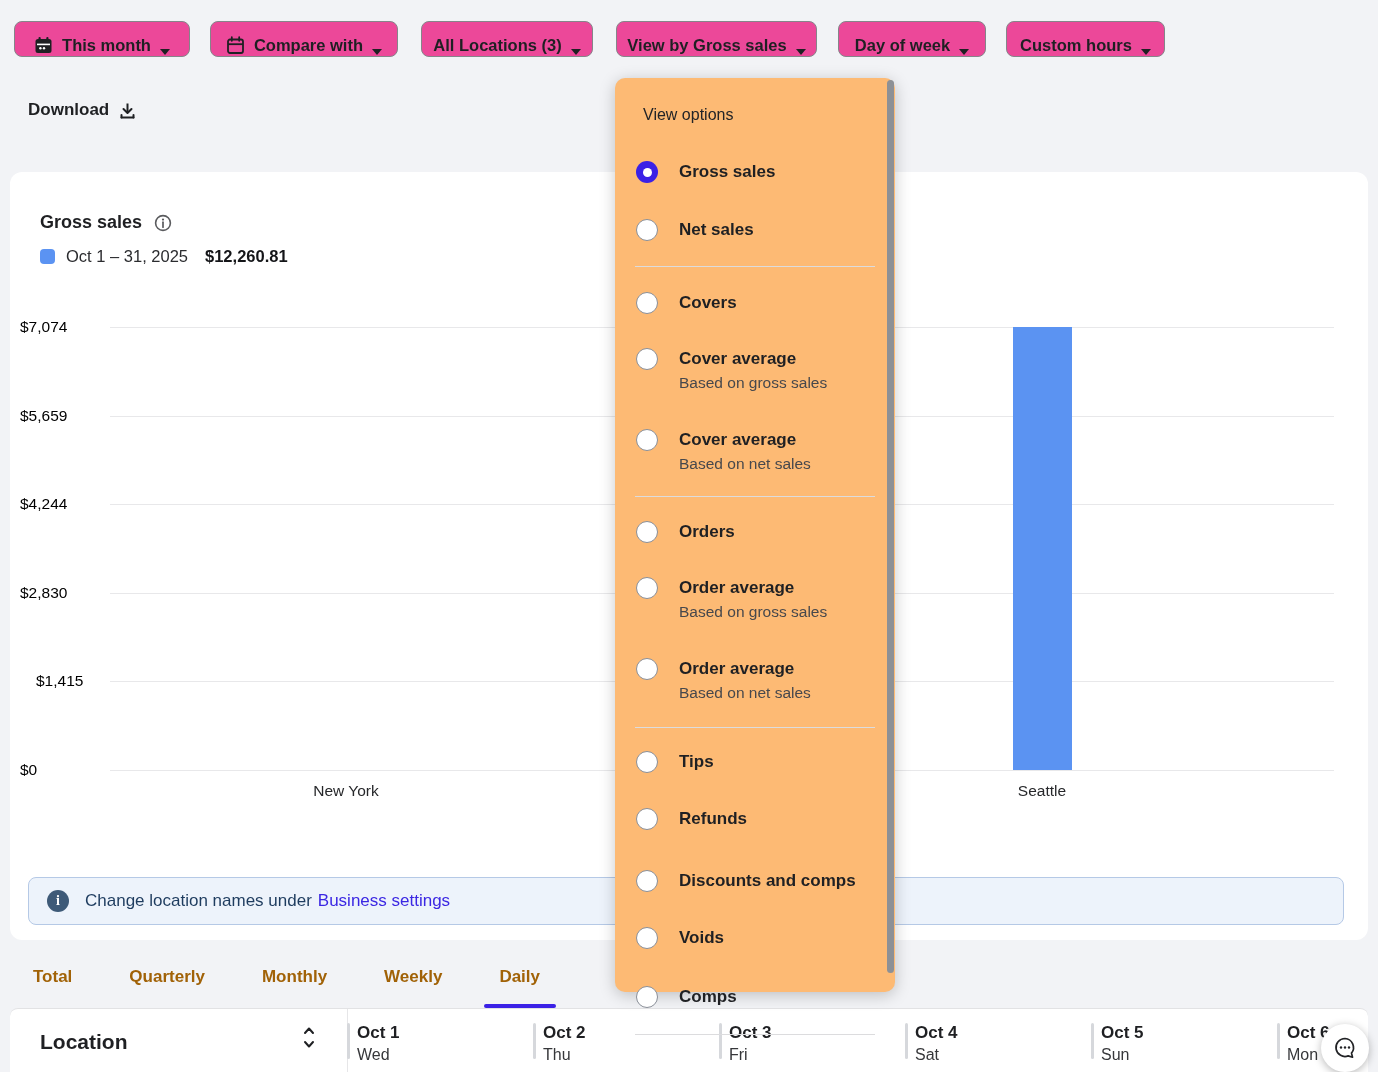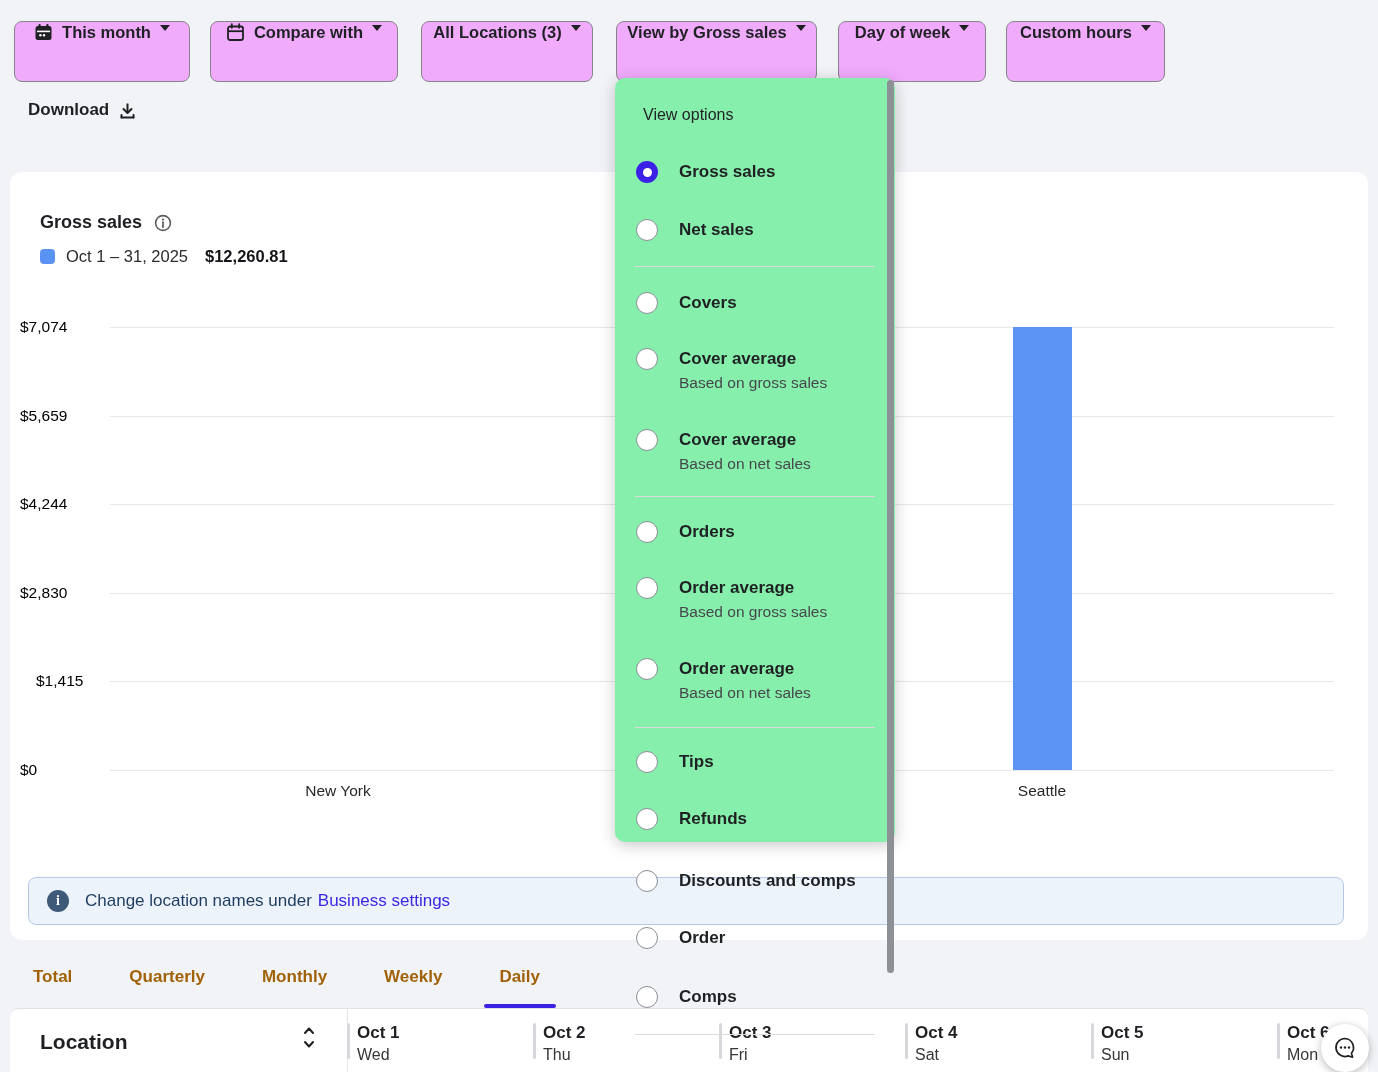--- a/index.html
+++ b/index.html
@@ -1,21 +1,21 @@
 <!DOCTYPE html>
 <html style="--accent: #3B21E6; --bar: #5B93F2; --page: #F2F3F6;"><head>
 <meta charset="utf-8">
 <style>
   html,body{margin:0;padding:0;}
   body{font-family:"Liberation Sans",sans-serif;background:var(--page,#F2F3F6);}
   .stage{position:relative;width:1378px;height:1072px;overflow:hidden;background:var(--page,#F2F3F6);}
 
   
-  .fbtn{position:absolute;top:21px;height:61px;background:#f0abfc;border:1px solid #85858A;border-radius:8px;
-        display:flex;align-items:flex-start;justify-content:center;gap:9px;cursor:pointer;box-sizing:border-box;}
+  .fbtn{position:absolute;top:21px;height:36px;background:#ec4899;border:1px solid #85858A;border-radius:8px;
+        display:flex;align-items:flex-end;justify-content:center;gap:9px;cursor:pointer;box-sizing:border-box;}
   .fbtn .lbl{font-size:16.5px;font-weight:700;color:#1F2023;white-space:nowrap;}
   .caret{width:0;height:0;border-left:5px solid transparent;border-right:5px solid transparent;border-top:6px solid #1F2023;margin-top:2px;}
   .icw{display:flex;align-items:center;}
 
   .download{position:absolute;left:28px;top:100px;display:flex;align-items:center;gap:9px;cursor:pointer;}
   .download .dl-label{font-size:17px;font-weight:700;color:#1F2023;}
 
   
   .card{position:absolute;left:10px;top:172px;width:1358px;height:768px;background:#fff;border-radius:12px;}
   .card-head{position:absolute;left:30px;top:40px;display:flex;align-items:center;gap:12px;}
@@ -46,21 +46,21 @@
   
   .table{position:absolute;left:10px;top:1008px;width:1358px;height:64px;background:#fff;border-top:1px solid #E2E2E4;border-radius:8px 8px 0 0;}
   .loc-label{position:absolute;left:30px;top:21px;font-size:21px;font-weight:700;color:#1F2023;}
   .sort-ic{position:absolute;left:292px;top:16px;cursor:pointer;}
   .col-bound{position:absolute;left:337px;top:0;width:1px;height:64px;background:#E6E6E8;}
   .colbar{position:absolute;top:14px;width:3px;height:36px;border-radius:2px;background:#D6D8DC;}
   .coldate{position:absolute;top:14px;font-size:17px;font-weight:700;color:#1F2023;white-space:nowrap;}
   .colday{position:absolute;top:37px;font-size:16px;color:#36373A;white-space:nowrap;}
 
   
-  .menu{position:absolute;left:615px;top:78px;width:280px;height:764px;background:#86efac;border-radius:10px;
+  .menu{position:absolute;left:615px;top:78px;width:280px;height:914px;background:#fdba74;border-radius:10px;
         box-shadow:0 3px 16px rgba(0,0,0,0.22);z-index:50;}
   .menu-head{position:absolute;left:28px;top:28px;font-size:16px;color:#232427;}
   .mi-label{position:absolute;left:64px;font-size:17px;font-weight:700;color:#1F2023;line-height:26px;cursor:pointer;white-space:nowrap;}
   .mi-sub{position:absolute;left:64px;font-size:15.5px;color:#47484C;line-height:22px;white-space:nowrap;}
   .radio{position:absolute;left:21px;width:22px;height:22px;border-radius:50%;box-sizing:border-box;
          border:1.5px solid #8A8F98;background:#fff;cursor:pointer;}
   .radio.sel{border:none;background:var(--accent,#3B21E6);}
   .radio.sel::after{content:"";position:absolute;left:6.5px;top:6.5px;width:9px;height:9px;border-radius:50%;background:#fff;}
   .mdivider{position:absolute;left:20px;width:240px;height:1px;background:#DCDCDE;}
   .scroll-thumb{position:absolute;left:272px;top:2px;width:7px;height:893px;border-radius:4px;background:#8D9095;cursor:grab;}
@@ -152,21 +152,21 @@
         <div class="gridline" style="left: 100px; width: 1224px; top: 244px;"></div>
         <div class="ytick" style="left: 10px; top: 235px;">$5,659</div>
         <div class="gridline" style="left: 100px; width: 1224px; top: 332px;"></div>
         <div class="ytick" style="left: 10px; top: 323px;">$4,244</div>
         <div class="gridline" style="left: 100px; width: 1224px; top: 421px;"></div>
         <div class="ytick" style="left: 10px; top: 412px;">$2,830</div>
         <div class="gridline" style="left: 100px; width: 1224px; top: 509px;"></div>
         <div class="ytick" style="left: 26px; top: 500px;">$1,415</div>
         <div class="gridline" style="left: 100px; width: 1224px; top: 598px;"></div>
         <div class="ytick" style="left: 10px; top: 589px;">$0</div>
-        <div class="xcat" style="left: 328px; top: 610px;">New York</div>
+        <div class="xcat" style="left: 336px; top: 610px;">New York</div>
         <div class="xcat" style="left: 1032px; top: 610px;">Seattle</div>
         <div class="bar" style="left: 1002.5px; width: 59px; top: 155px; height: 443px;"></div>
       </div>
     <div class="banner">
       <span class="banner-ic">i</span>
       <span class="banner-text">Change location names under</span>
       <a class="banner-link">Business settings</a>
     </div>
   </section>
 
@@ -235,21 +235,21 @@
         <div class="mi-label" style="top: 578px;">Order average</div>
         <div class="mi-sub" style="top: 604px;">Based on net sales</div>
         <div class="mdivider" style="top: 649px;"></div>
         <div class="radio" style="top: 673px;"></div>
         <div class="mi-label" style="top: 671px;">Tips</div>
         <div class="radio" style="top: 730px;"></div>
         <div class="mi-label" style="top: 728px;">Refunds</div>
         <div class="radio" style="top: 792px;"></div>
         <div class="mi-label" style="top: 790px;">Discounts and comps</div>
         <div class="radio" style="top: 849px;"></div>
-        <div class="mi-label" style="top: 847px;">Order</div>
+        <div class="mi-label" style="top: 847px;">Voids</div>
         <div class="radio" style="top: 908px;"></div>
         <div class="mi-label" style="top: 906px;">Comps</div>
         <div class="mdivider" style="top: 956px;"></div>
       </div>
     <div class="scroll-thumb"></div>
   </div>
 
   <div class="fab">
     <span class="icw">
       <svg width="26" height="26" viewBox="0 0 26 26">

